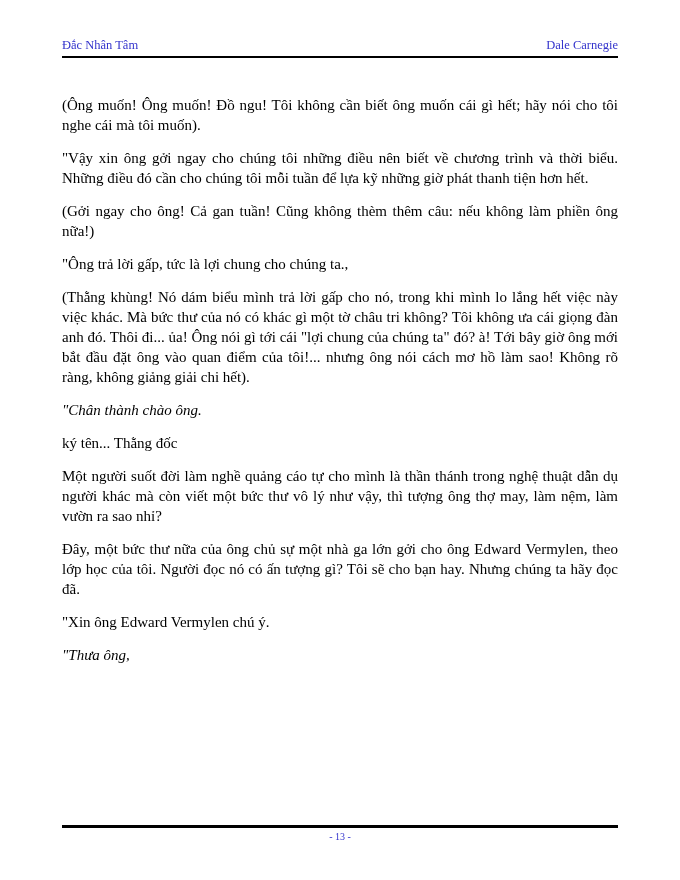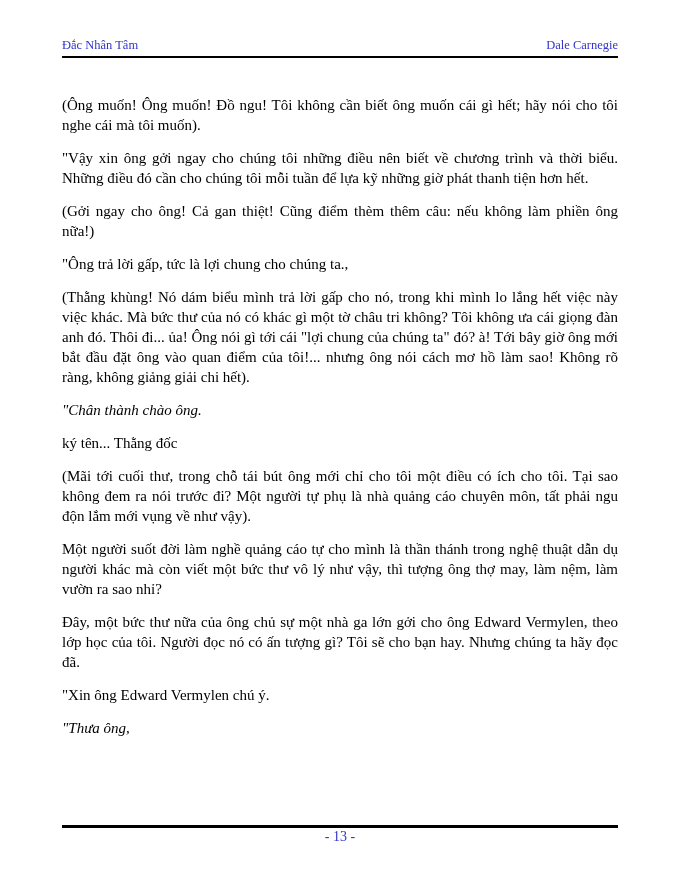--- a/index.html
+++ b/index.html
@@ -51,44 +51,43 @@
   }
   
   .page-footer {
     position: absolute;
     left: 62px;
     right: 62px;
     top: 825px;
     border-top: 3px solid #000000;
     text-align: center;
     padding-top: 2px;
-    font-size: 14px;
+    font-size: 10px;
     line-height: 14px;
     color: #3333cc;
   }
 </style>
 </head>
 <body>
 
 <div class="page">
 
   <div class="page-header">
     <span>Đắc Nhân Tâm</span>
     <span>Dale Carnegie</span>
   </div>
 
   <div class="page-body">
     <p>(Ông muốn! Ông muốn! Đồ ngu! Tôi không cần biết ông muốn cái gì hết; hãy nói cho tôi nghe cái mà tôi muốn).</p>
     <p>"Vậy xin ông gởi ngay cho chúng tôi những điều nên biết về chương trình và thời biểu. Những điều đó cần cho chúng tôi mỗi tuần để lựa kỹ những giờ phát thanh tiện hơn hết.</p>
-    <p>(Gởi ngay cho ông! Cả gan thiệt! Cũng điểm thèm thêm câu: nếu không làm phiền ông nữa!)</p>
+    <p>(Gởi ngay cho ông! Cả gan tuần! Cũng không thèm thêm câu: nếu không làm phiền ông nữa!)</p>
     <p>"Ông trả lời gấp, tức là lợi chung cho chúng ta.,</p>
     <p>(Thằng khùng! Nó dám biểu mình trả lời gấp cho nó, trong khi mình lo lắng hết việc này việc khác. Mà bức thư của nó có khác gì một tờ châu tri không? Tôi không ưa cái giọng đàn anh đó. Thôi đi... ủa! Ông nói gì tới cái "lợi chung của chúng ta" đó? à! Tới bây giờ ông mới bắt đầu đặt ông vào quan điểm của tôi!... nhưng ông nói cách mơ hồ làm sao! Không rõ ràng, không giảng giải chi hết).</p>
     <p class="italic">"Chân thành chào ông.</p>
     <p>ký tên... Thằng đốc</p>
-    <p>(Mãi tới cuối thư, trong chỗ tái bút ông mới chỉ cho tôi một điều có ích cho tôi. Tại sao không đem ra nói trước đi? Một người tự phụ là nhà quảng cáo chuyên môn, tất phải ngu độn lắm mới vụng về như vậy).</p>
     <p>Một người suốt đời làm nghề quảng cáo tự cho mình là thần thánh trong nghệ thuật dẫn dụ người khác mà còn viết một bức thư vô lý như vậy, thì tượng ông thợ may, làm nệm, làm vườn ra sao nhỉ?</p>
     <p>Đây, một bức thư nữa của ông chủ sự một nhà ga lớn gởi cho ông Edward Vermylen, theo lớp học của tôi. Người đọc nó có ấn tượng gì? Tôi sẽ cho bạn hay. Nhưng chúng ta hãy đọc đã.</p>
     <p>"Xin ông Edward Vermylen chú ý.</p>
     <p class="italic">"Thưa ông,</p>
   </div>
 
   <div class="page-footer">
     <span>- 13 -</span>
   </div>
 

